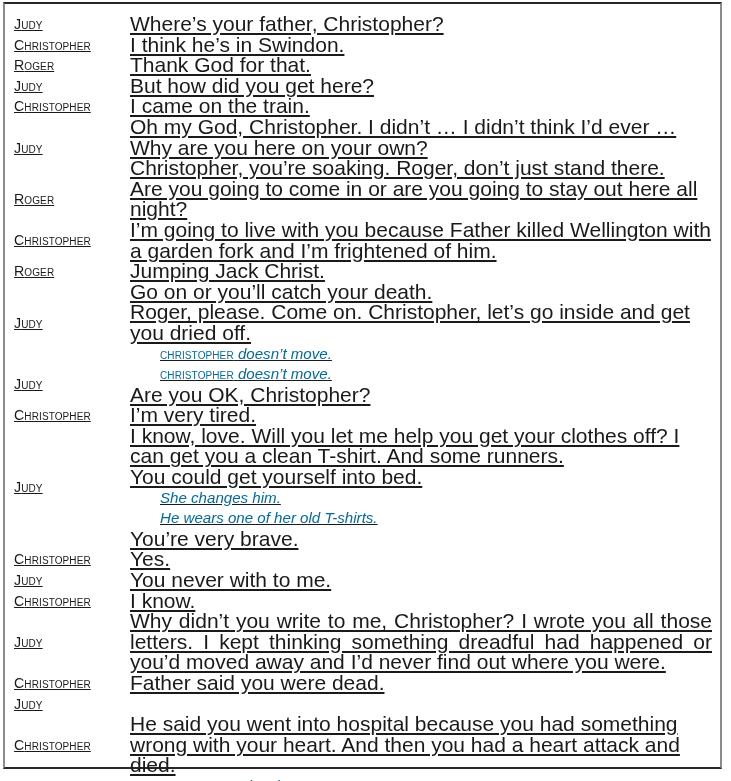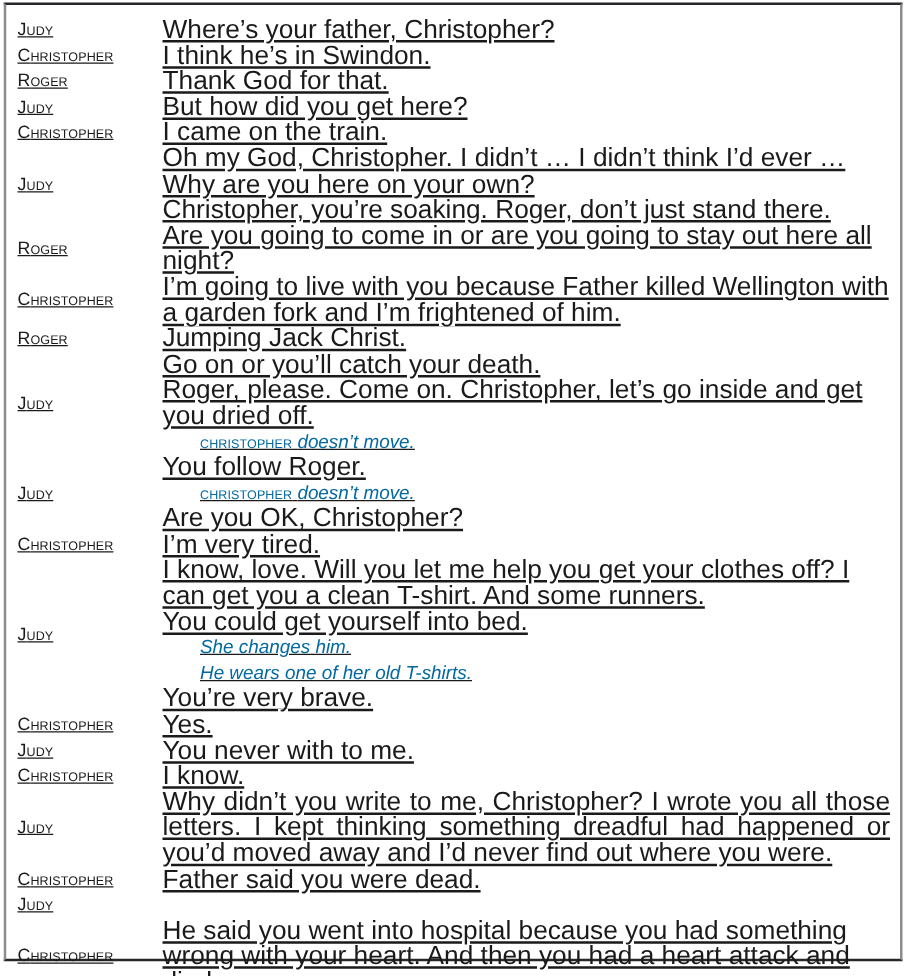--- a/index.html
+++ b/index.html
@@ -160,21 +160,20 @@
         <div class="speaker">Judy</div>
         <div class="lines">
           <div class="line">Go on or you’ll catch your death.</div>
           <div class="line">Roger, please. Come on. Christopher, let’s go inside and get you dried off.</div>
           <div class="stage"><span class="who">Christopher</span> <span class="act">doesn’t move.</span></div>
         </div>
       </div>
       <div class="speech">
         <div class="speaker">Judy</div>
         <div class="lines">
-          <div class="line">You follow Roger.</div>
           <div class="stage"><span class="who">Christopher</span> <span class="act">doesn’t move.</span></div>
           <div class="line">Are you OK, Christopher?</div>
         </div>
       </div>
       <div class="speech">
         <div class="speaker">Christopher</div>
         <div class="lines">
           <div class="line">I’m very tired.</div>
         </div>
       </div>

